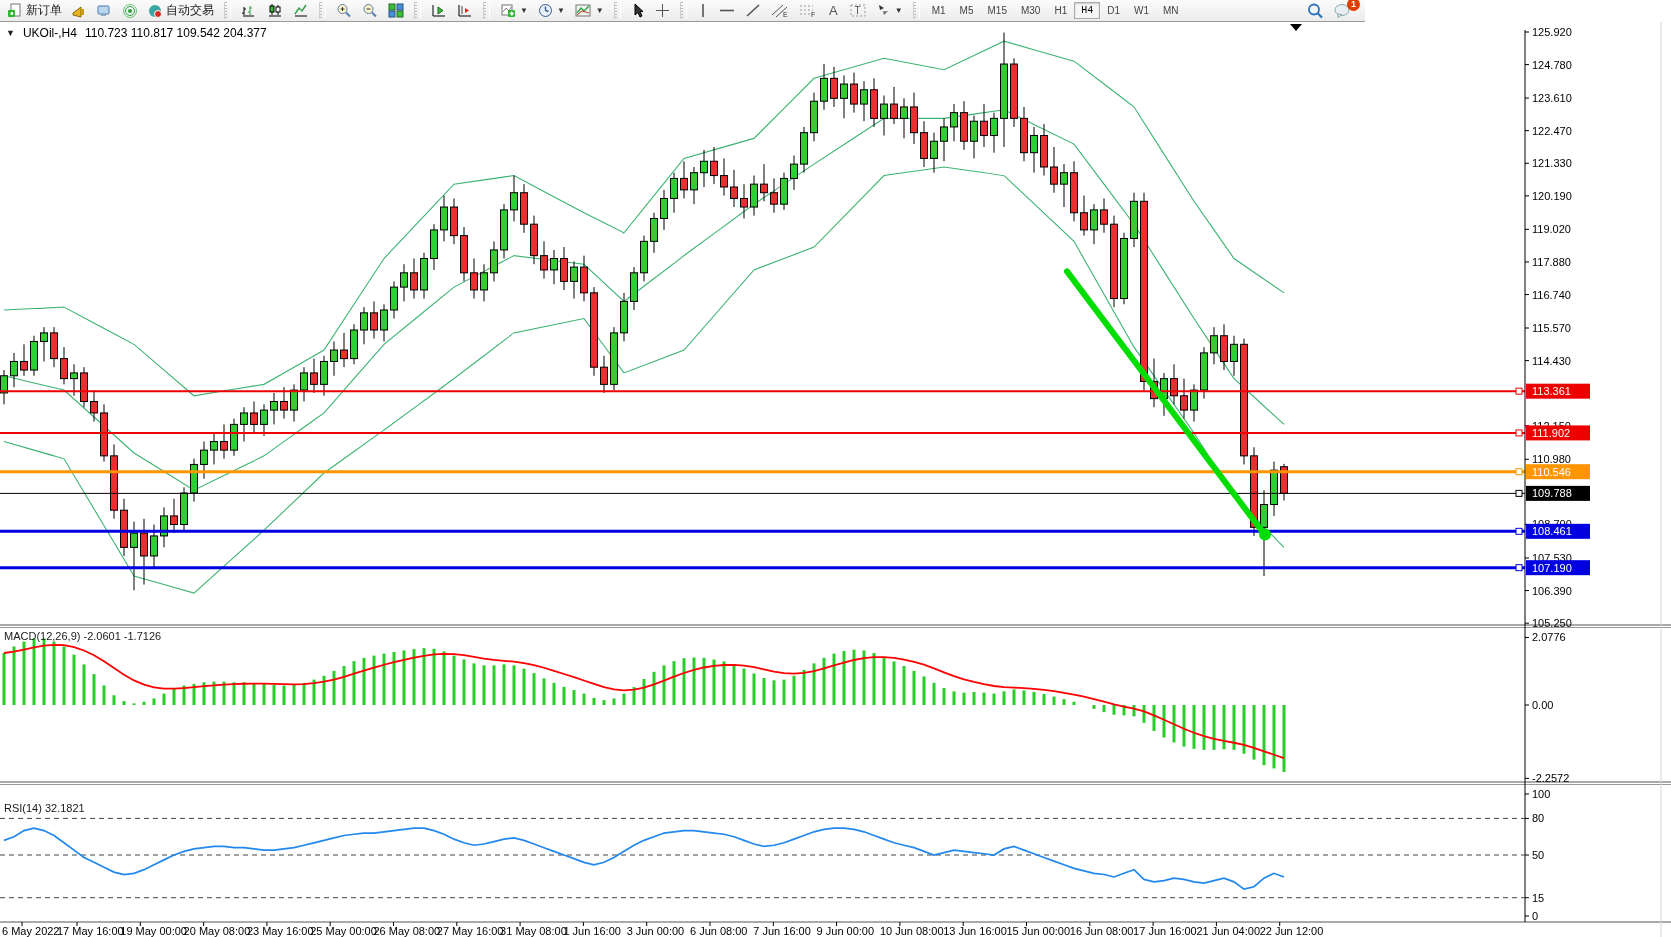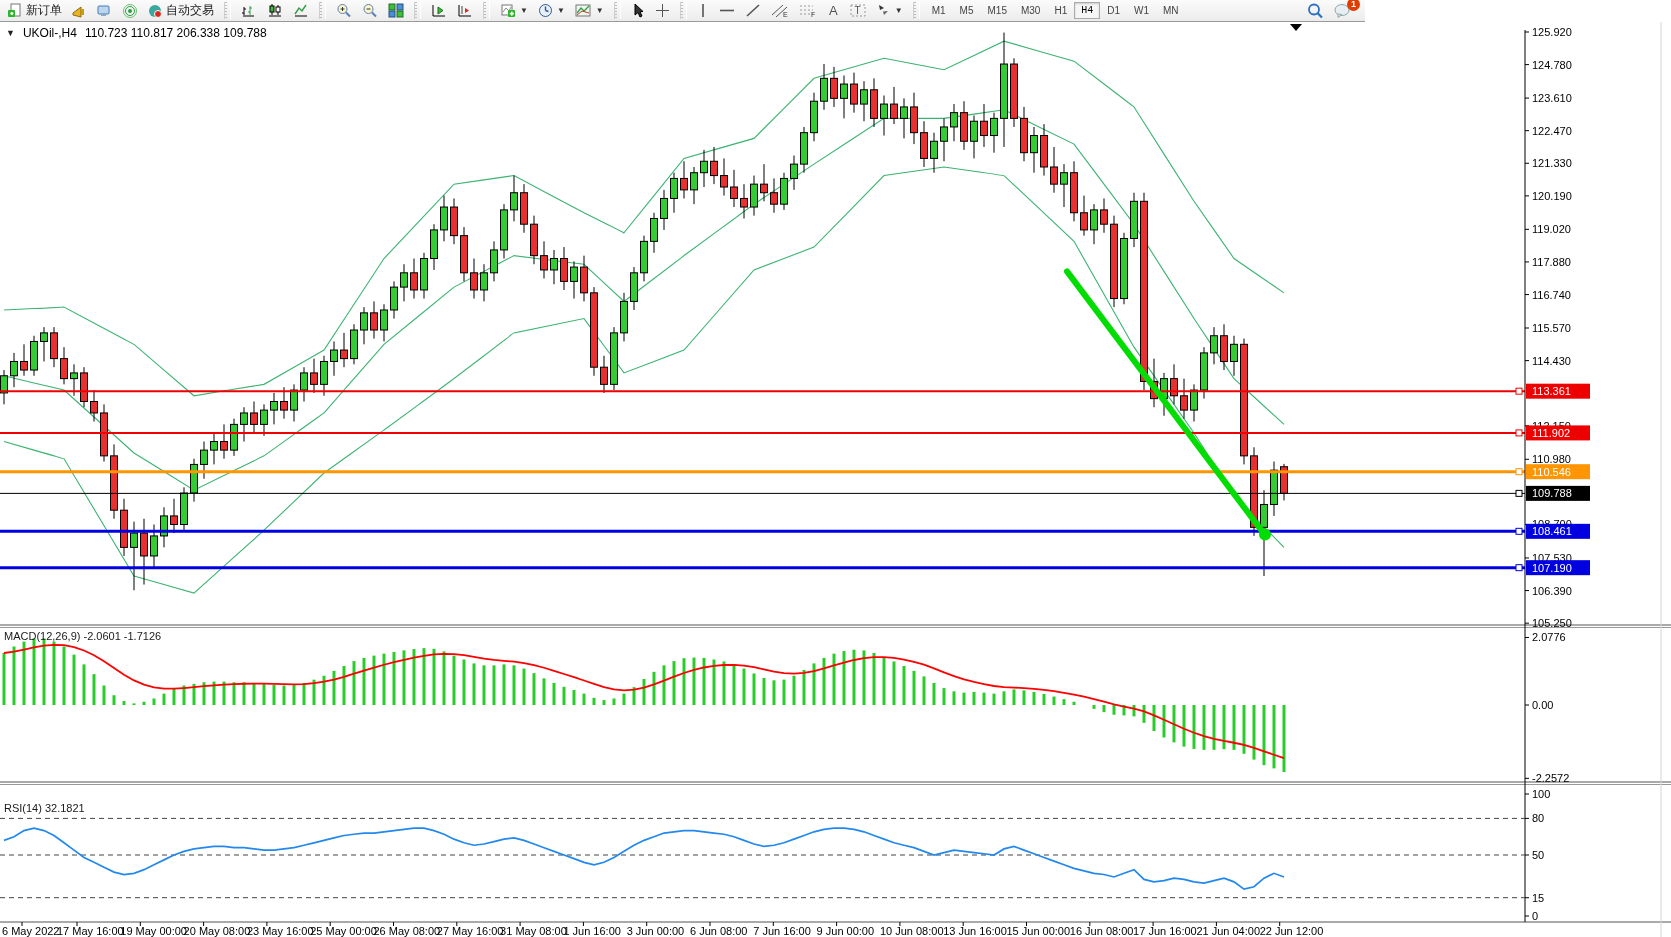--- a/index.html
+++ b/index.html
@@ -318,21 +318,21 @@
           </span>
         <span class="badge">1</span>
       </div>
     </div>
   </div>
 
   <div id="chartwin">
     <div id="chart-title">
       <span class="arrow">▼</span>
       <span>UKOil-,H4</span>
-      <span>110.723 110.817 206.338 109.788</span>
+      <span>110.723 110.817 109.542 204.377</span>
     </div>
     <div id="macd-label">MACD(12,26,9) -2.0601 -1.7126</div>
     <div id="rsi-label">RSI(14) 32.1821</div>
     <svg id="chart-svg" width="1671" height="915">
         <line x1="0" y1="603" x2="1671" y2="603" stroke="#555" stroke-width="1"></line>
         <line x1="0" y1="605.5" x2="1671" y2="605.5" stroke="#999" stroke-width="1"></line>
         <line x1="0" y1="760" x2="1671" y2="760" stroke="#555" stroke-width="1"></line>
         <line x1="0" y1="762.5" x2="1671" y2="762.5" stroke="#999" stroke-width="1"></line>
         <line x1="0" y1="900" x2="1671" y2="900" stroke="#555" stroke-width="1"></line>
         <g>

